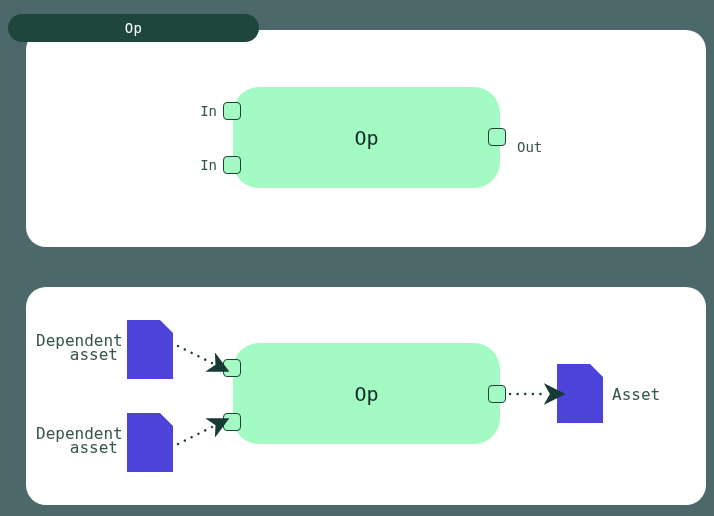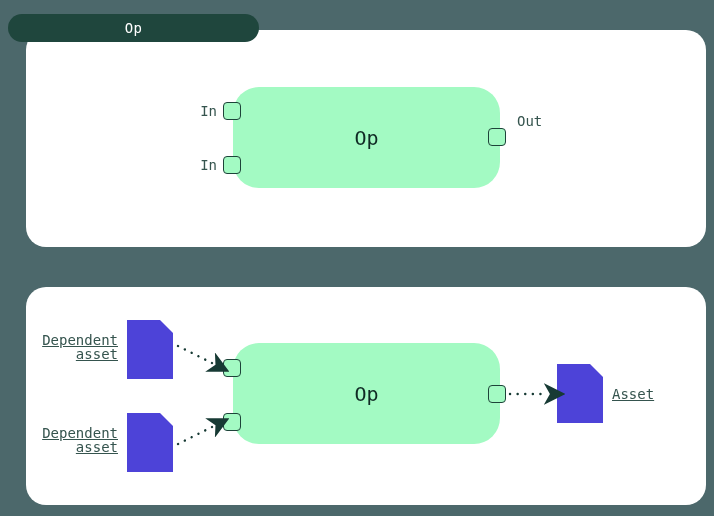--- a/index.html
+++ b/index.html
@@ -42,22 +42,22 @@
     background:var(--op-box,#a3fac3);z-index:2;
   }
   .port-label{
     position:absolute;color:var(--label-text,#35544e);font-size:14px;line-height:14px;z-index:2;
   }
   .doc{
     position:absolute;width:46px;height:59px;background:var(--asset-purple,#4d43d8);
     clip-path:polygon(0 0,33px 0,46px 13px,46px 59px,0 59px);z-index:1;
   }
   .asset-label{
-    position:absolute;color:var(--label-text,#35544e);font-size:14px;line-height:13.5px;
-    white-space:pre-line;z-index:2;text-decoration:underline;
+    position:absolute;color:var(--label-text,#35544e);font-size:16px;line-height:13.5px;
+    white-space:pre-line;z-index:2;
   }
   .ra{text-align:right;}
   svg.arrows{position:absolute;left:0;top:0;width:714px;height:516px;pointer-events:none;z-index:2;}
   svg.arrows path.link{
     fill:none;stroke:var(--arrow,#173a34);stroke-width:2.4;
     stroke-dasharray:0.1 7.5;stroke-linecap:round;
   }
 </style>
 </head>
 <body>
@@ -73,21 +73,21 @@
     <span>Op</span>
   </div>
 
   <span class="port-label ra" style="left:183px;top:104px;width:34px;">In</span>
   <div class="port" style="left:223px;top:102px;"></div>
 
   <span class="port-label ra" style="left:183px;top:158px;width:34px;">In</span>
   <div class="port" style="left:223px;top:156px;"></div>
 
   <div class="port" style="left:488px;top:128px;"></div>
-  <span class="port-label" style="left:517px;top:114px;">Out</span>
+  <span class="port-label" style="left:517px;top:140px;">Out</span>
 
   <div class="panel" id="panel-sda"></div>
 
   <span class="asset-label ra" style="left:36px;top:334px;width:82px;">Dependent
 asset</span>
   <div class="doc" style="left:127px;top:320px;"></div>
 
   <span class="asset-label ra" style="left:36px;top:427px;width:82px;">Dependent
 asset</span>
   <div class="doc" style="left:127px;top:413px;"></div>

